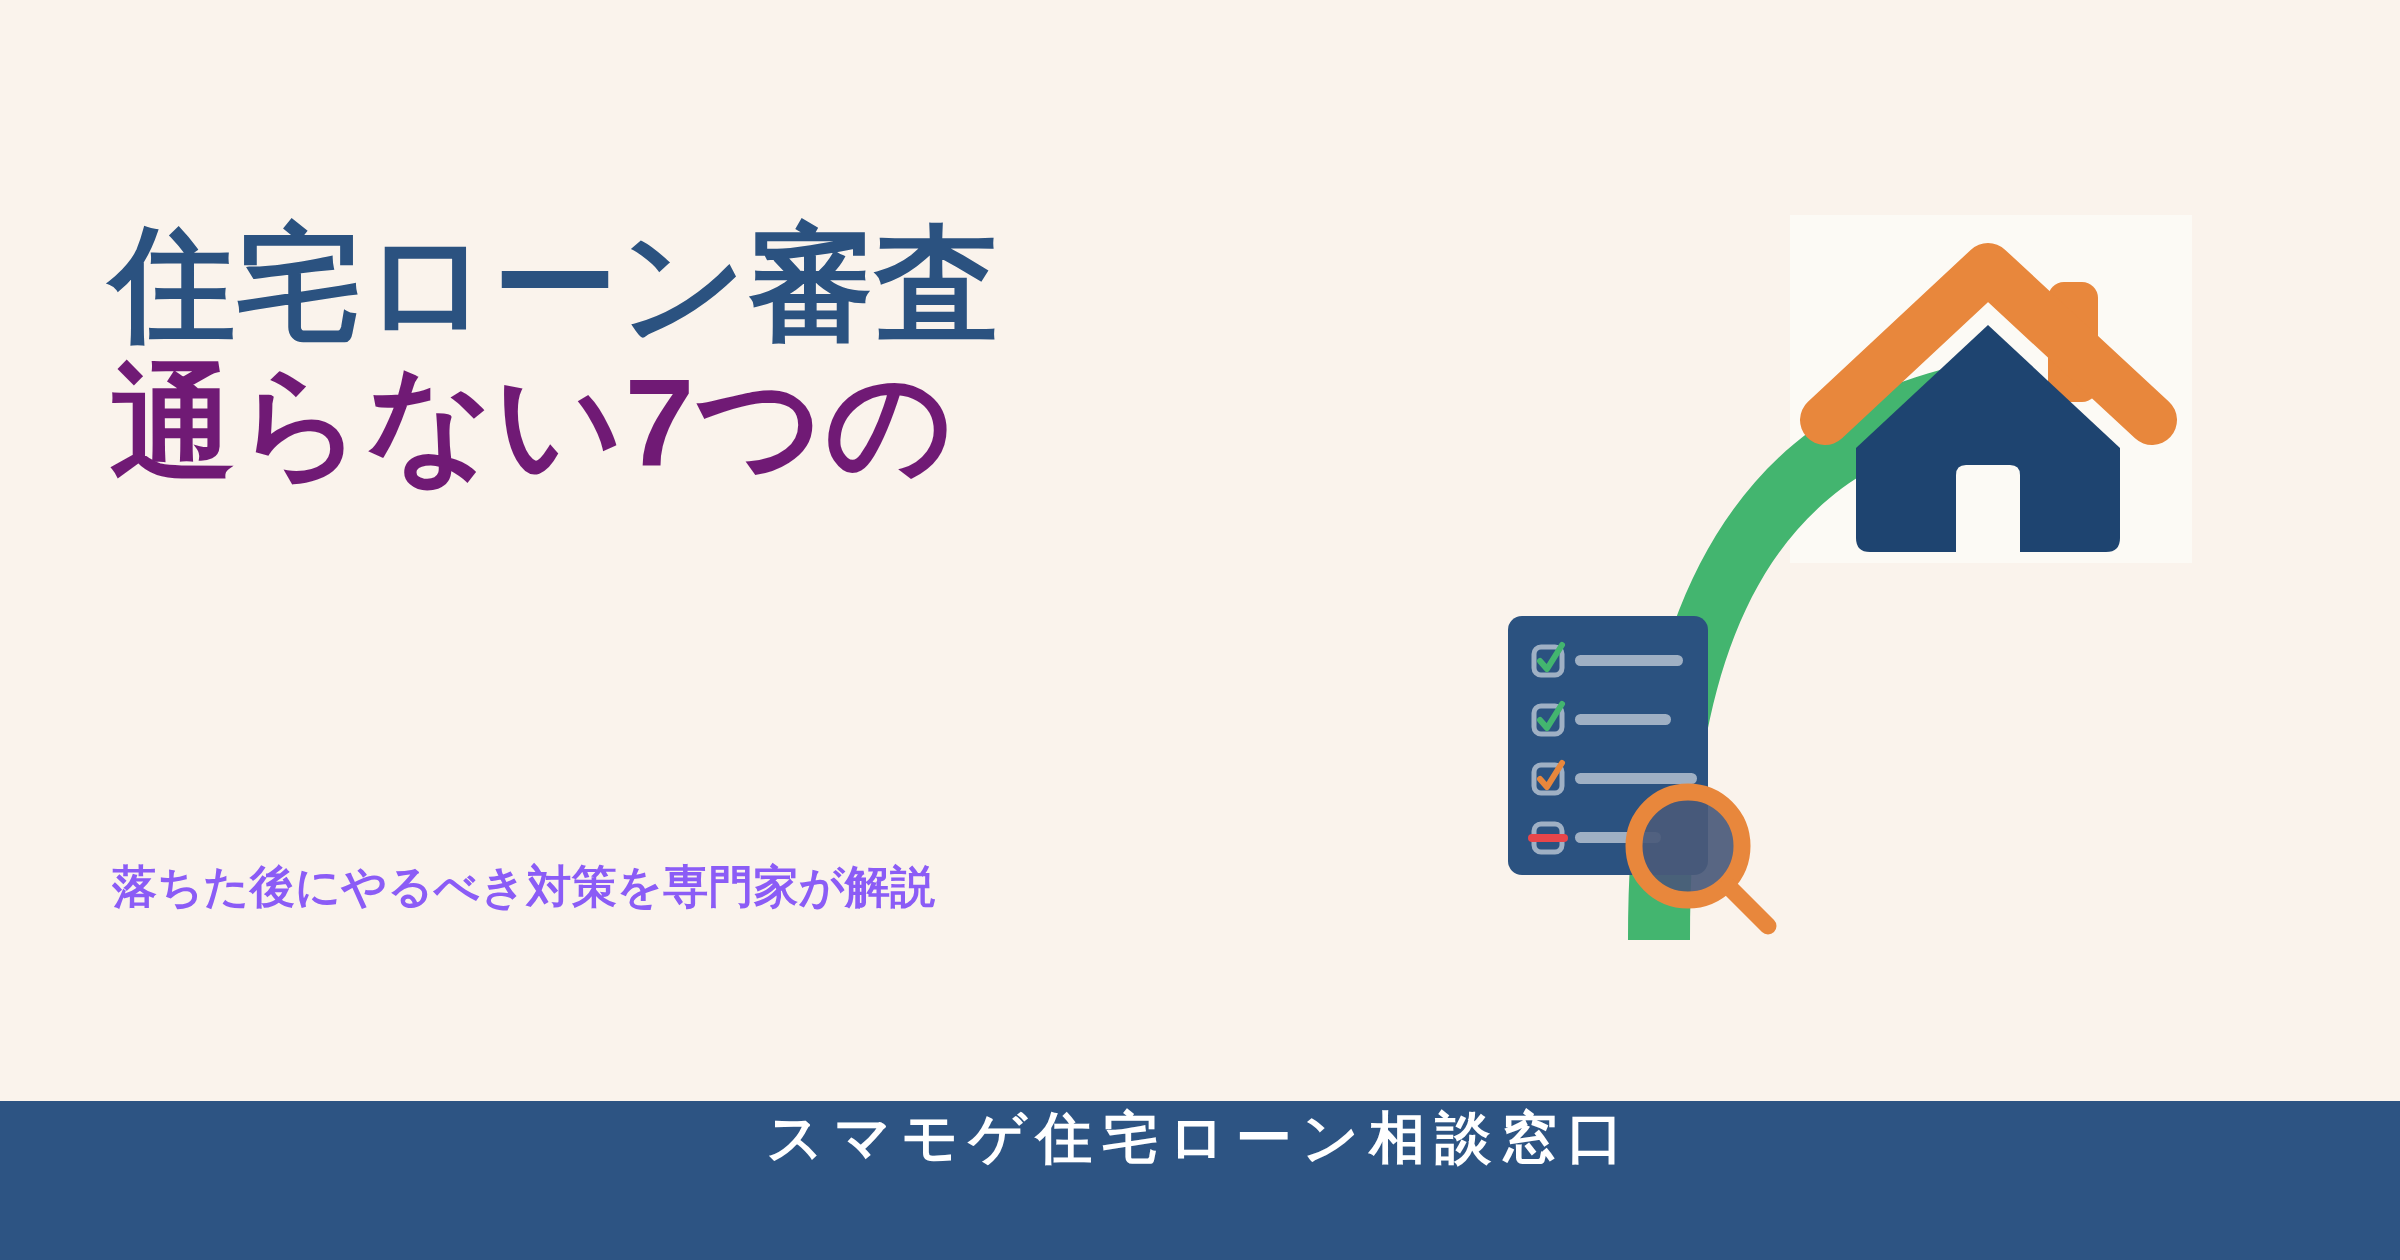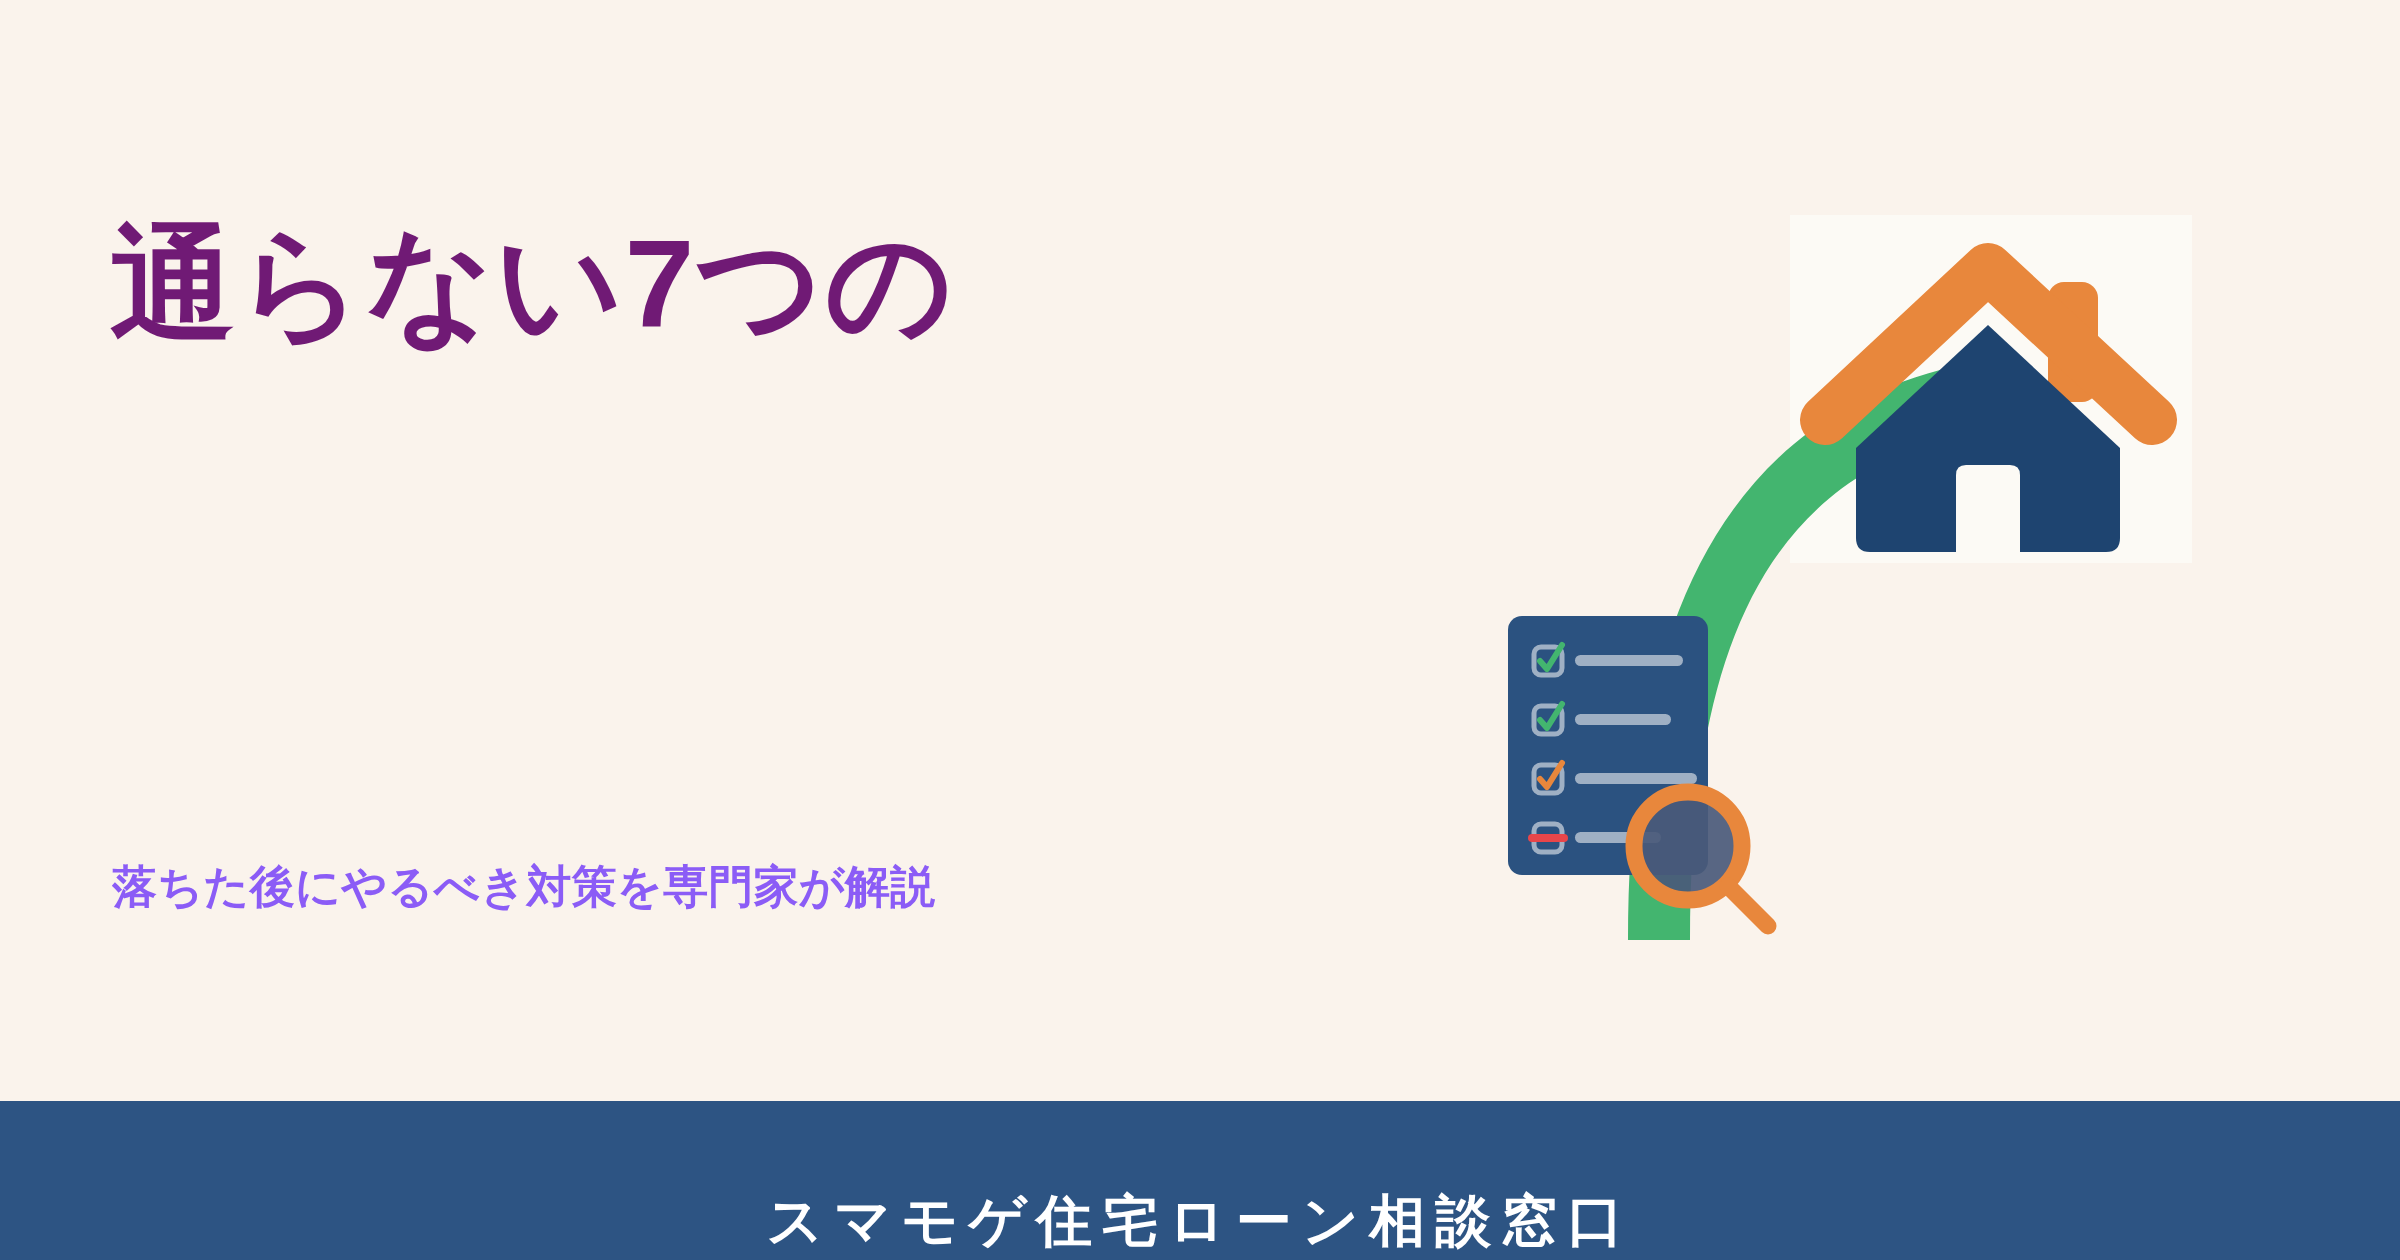--- a/index.html
+++ b/index.html
@@ -54,21 +54,21 @@
 
   
   .footer-band {
     position: absolute;
     left: 0;
     bottom: 0;
     width: 2400px;
     height: 159px;
     background: #2d5483;
     display: flex;
-    align-items: flex-end;
+    align-items: flex-start;
     justify-content: center;
   }
   .footer-text {
     color: #ffffff;
     font-size: 56px;
     font-weight: 700;
     letter-spacing: 0.18em;
     white-space: nowrap;
   }
 
@@ -81,20 +81,21 @@
     height: 820px;
   }
   .illustration svg { display: block; width: 820px; height: 820px; }
 </style>
 </head>
 <body>
 
 <div id="canvas">
 
   <div class="headline-block">
+    <div class="headline-line hl-navy">住宅ローン審査</div>
     <div class="headline-line hl-orange">通らない7つの</div>
   </div>
 
   <div class="subtitle">落ちた後にやるべき対策を専門家が解説</div>
 
   <div class="illustration">
     <svg viewBox="0 0 820 820" xmlns="http://www.w3.org/2000/svg">
 
       <rect x="350" y="75" width="402" height="348" fill="#fcfaf5"></rect>
 

